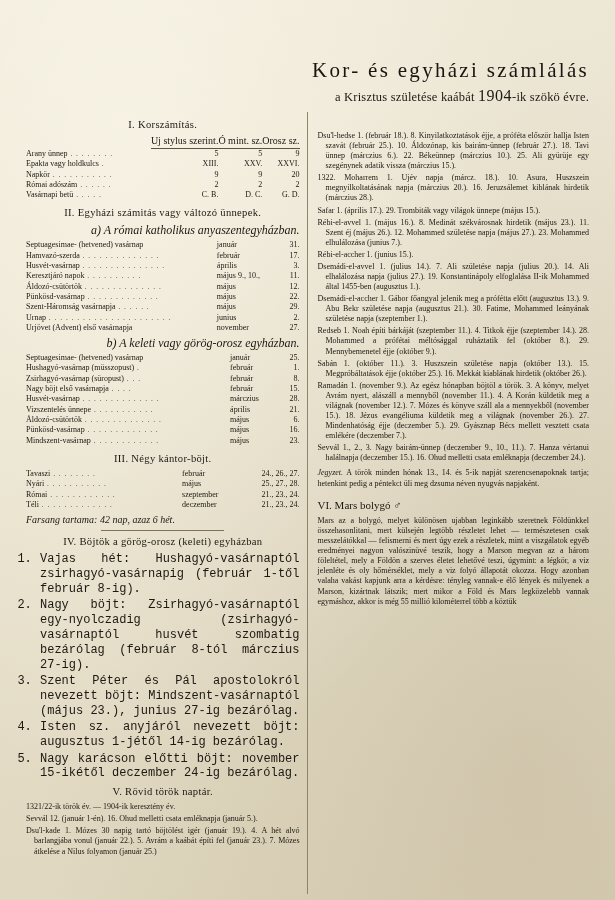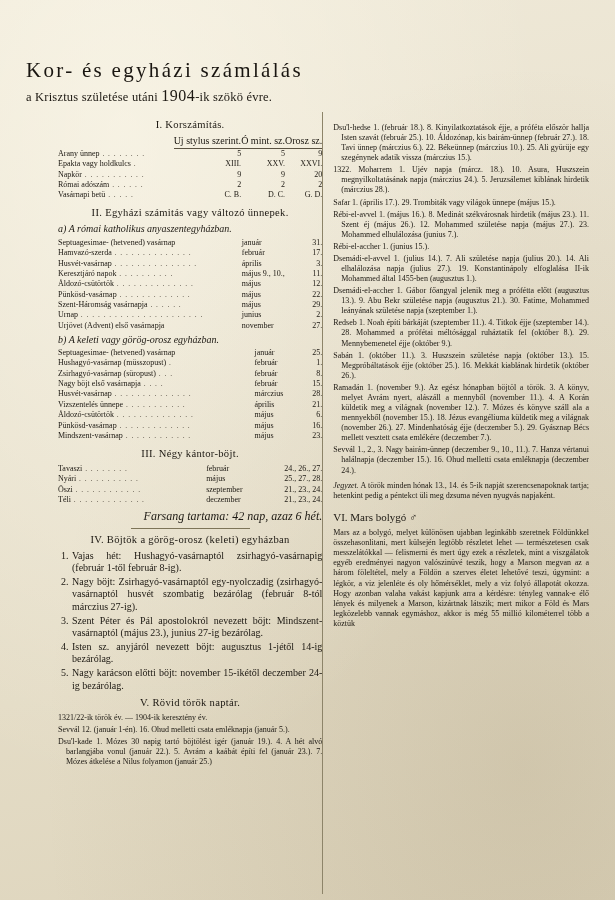--- a/index.html
+++ b/index.html
@@ -19,21 +19,21 @@
     width: 615px;
     height: 900px;
     background:
       radial-gradient(ellipse at 20% 15%, rgba(255,252,240,0.55), rgba(0,0,0,0) 60%),
       radial-gradient(ellipse at 85% 85%, rgba(120,100,60,0.16), rgba(0,0,0,0) 65%),
       linear-gradient(170deg, #efe9d8 0%, #e9e2cf 35%, #e4dcc6 70%, #ded5bd 100%);
     box-sizing: border-box;
     padding: 58px 26px 12px 26px;
   }
   .title-block {
-    text-align: left;
+    text-align: right;
   }
   .main-title {
     font-size: 21px;
     letter-spacing: 2.3px;
     font-weight: normal;
     margin: 0 0 4px 0;
     color: #191510;
   }
   .sub-title {
     font-size: 12.5px;
@@ -50,37 +50,36 @@
     margin-top: 7px;
     height: 782px;
   }
   .col {
     width: 50%;
     box-sizing: border-box;
     font-size: 8.0px;
     line-height: 1.22;
   }
   .col-left {
-    padding-right: 0;
+    padding-right: 7px;
     border-right: 1px solid #8d8469;
-    margin-left: 32px;
   }
   .col-right {
     padding-left: 10px;
   }
   .sec-head {
     text-align: center;
     font-size: 10.6px;
     margin: 7px 0 3px 0;
     letter-spacing: 0.3px;
   }
   .sec-head.tight { margin-top: 5px; }
   .sub-head {
-    text-align: left;
-    font-size: 10px;
+    text-align: right;
+    font-size: 12px;
     font-style: italic;
     margin: 3px 0 2px 0;
   }
   table.tbl {
     width: 100%;
     border-collapse: collapse;
     font-size: 8.0px;
   }
   table.tbl td {
     padding: 0.3px 0;
@@ -114,36 +113,37 @@
     border-bottom: 1px solid #5a5242;
   }
   .ital { font-style: italic; }
   .center { text-align: center; }
   p.para {
     margin: 2px 0;
     text-align: justify;
     font-size: 8.0px;
     line-height: 1.26;
   }
-  p.para.first { margin-top: 11px; }
+  p.para.first { margin-top: 19px; }
   ol.numlist {
     margin: 2px 0 2px 0;
     padding-left: 13px;
-    font-size: 10px;
+    font-size: 12px;
     line-height: 1.24;
+    font-family: Liberation Mono, monospace;
   }
   ol.numlist li {
     margin-bottom: 1.5px;
     text-align: justify;
     padding-left: 1px;
   }
   .farsang {
-    text-align: right;
+    text-align: left;
     font-style: italic;
-    font-size: 12px;
+    font-size: 10px;
     margin: 4px 0 2px 0;
   }
   .rule {
     border: 0;
     border-top: 1px solid #7d7458;
     width: 45%;
     margin: 4px auto;
   }
   .mars-title {
     text-align: left;
@@ -157,21 +157,21 @@
   }
 </style>
 </head>
 <body>
 
 <div class="page">
 
   <div class="title-block">
     <h1 class="main-title">Kor- és egyházi számlálás</h1>
     <p class="sub-title">
-      <span>a Krisztus születése utáni </span><span class="year">1904</span><span>-ik szökö évre.</span>
+      <span>a Krisztus születése kaábát </span><span class="year">1904</span><span>-ik szökö évre.</span>
     </p>
   </div>
 
   <div class="columns">
 
     <div class="col col-left">
 
       <div class="sec-head">I. Korszámítás.</div>
       <table class="tbl">
         <tbody>
@@ -324,21 +324,21 @@
           <td class="lead"><span>Tavaszi</span><span class="dots"> . . . . . . . .</span></td>
           <td>február</td>
           <td class="num" style="width:54px">24., 26., 27.</td>
         </tr>
         <tr>
           <td class="lead"><span>Nyári</span><span class="dots"> . . . . . . . . . . .</span></td>
           <td>május</td>
           <td class="num" style="width:54px">25., 27., 28.</td>
         </tr>
         <tr>
-          <td class="lead"><span>Őszi</span><span class="dots"> . . . . . . . . . . . .</span></td>
+          <td class="lead"><span>Római</span><span class="dots"> . . . . . . . . . . . .</span></td>
           <td>szeptember</td>
           <td class="num" style="width:54px">21., 23., 24.</td>
         </tr>
         <tr>
           <td class="lead"><span>Téli</span><span class="dots"> . . . . . . . . . . . . .</span></td>
           <td>deczember</td>
           <td class="num" style="width:54px">21., 23., 24.</td>
         </tr>
       </tbody>
         </table>
@@ -356,21 +356,21 @@
 
       <div class="sec-head tight">V. Rövid török naptár.</div>
       <p class="para center">1321/22-ik török év. — 1904-ik keresztény év.</p>
       <p class="para hang">Sevvál 12. (január 1-én). 16. Ohud melletti csata emléknapja (január 5.).</p>
       <p class="para hang">Dsu'l-kade 1. Mózes 30 napig tartó böjtölést igér (január 19.). 4. A hét alvó barlangjába vonul (január 22.). 5. Avrám a kaábát építi fel (január 23.). 7. Mózes átkelése a Nilus folyamon (január 25.)</p>
 
     </div>
 
     <div class="col col-right">
       <p class="para first hang">Dsu'l-hedse 1. (február 18.). 8. Kinyilatkoztatások éjje, a próféta először hallja Isten szavát (február 25.). 10. Áldozónap, kis bairám-ünnep (február 27.). 18. Tavi ünnep (márczius 6.). 22. Békeünnep (márczius 10.). 25. Ali gyürüje egy szegénynek adatik vissza (márczius 15.).</p>
-      <p class="para hang">1322. Moharrem 1. Ujév napja (márcz. 18.). 10. Asura, Huszszein megnyilkoltatásának napja (márczius 24.). 5. Jeruzsálemet kiblának hirdetik (márczius 28.).</p>
+      <p class="para hang">1322. Moharrem 1. Ujév napja (márcz. 18.). 10. Asura, Huszszein megnyilkoltatásának napja (márczius 20.). 16. Jeruzsálemet kiblának hirdetik (márczius 28.).</p>
       <p class="para hang">Safar 1. (április 17.). 29. Trombiták vagy világok ünnepe (május 15.).</p>
       <p class="para hang">Rébi-el-avvel 1. (május 16.). 8. Medinát székvárosnak hirdetik (május 23.). 11. Szent éj (május 26.). 12. Mohammed születése napja (május 27.). 23. Mohammed elhulálozása (junius 7.).</p>
       <p class="para hang">Rébi-el-accher 1. (junius 15.).</p>
       <p class="para hang">Dsemádi-el-avvel 1. (julius 14.). 7. Ali születése napja (julius 20.). 14. Ali elhalálozása napja (julius 27.). 19. Konstantinápoly elfoglalása II-ik Mohammed által 1455-ben (augusztus 1.).</p>
       <p class="para hang">Dsemádi-el-accher 1. Gábor főangyal jelenik meg a prófétta előtt (augusztus 13.). 9. Abu Bekr születése napja (augusztus 21.). 30. Fatime, Mohammed leányának születése napja (szeptember 1.).</p>
       <p class="para hang">Redseb 1. Noah építi bárkáját (szeptember 11.). 4. Titkok éjje (szeptember 14.). 28. Mohammed a prófétai méltósággal ruháztatik fel (október 8.). 29. Mennybemenetel éjje (október 9.).</p>
       <p class="para hang">Sabán 1. (október 11.). 3. Huszszein születése napja (október 13.). 15. Megpróbáltatások éjje (október 25.). 16. Mekkát kiablának hirdetik (október 26.).</p>
       <p class="para hang">Ramadán 1. (november 9.). Az egész hónapban böjtöl a török. 3. A könyv, melyet Avrám nyert, alászáll a mennyből (november 11.). 4. A Korán küldetik meg a világnak (november 12.). 7. Mózes és könyve száll ala a mennyekből (november 15.). 18. Jézus evangéliuma küldetik meg a világnak (november 26.). 27. Mindenhatóság éjje (deczember 5.). 29. Gyásznap Bécs mellett vesztett csata emlékére (deczember 7.).</p>
       <p class="para hang">Sevvál 1., 2., 3. Nagy bairám-ünnep (deczember 9., 10., 11.). 7. Hanza vértanui halálnapja (deczember 15.). 16. Ohud melletti csata emléknapja (deczember 24.).</p>
 

